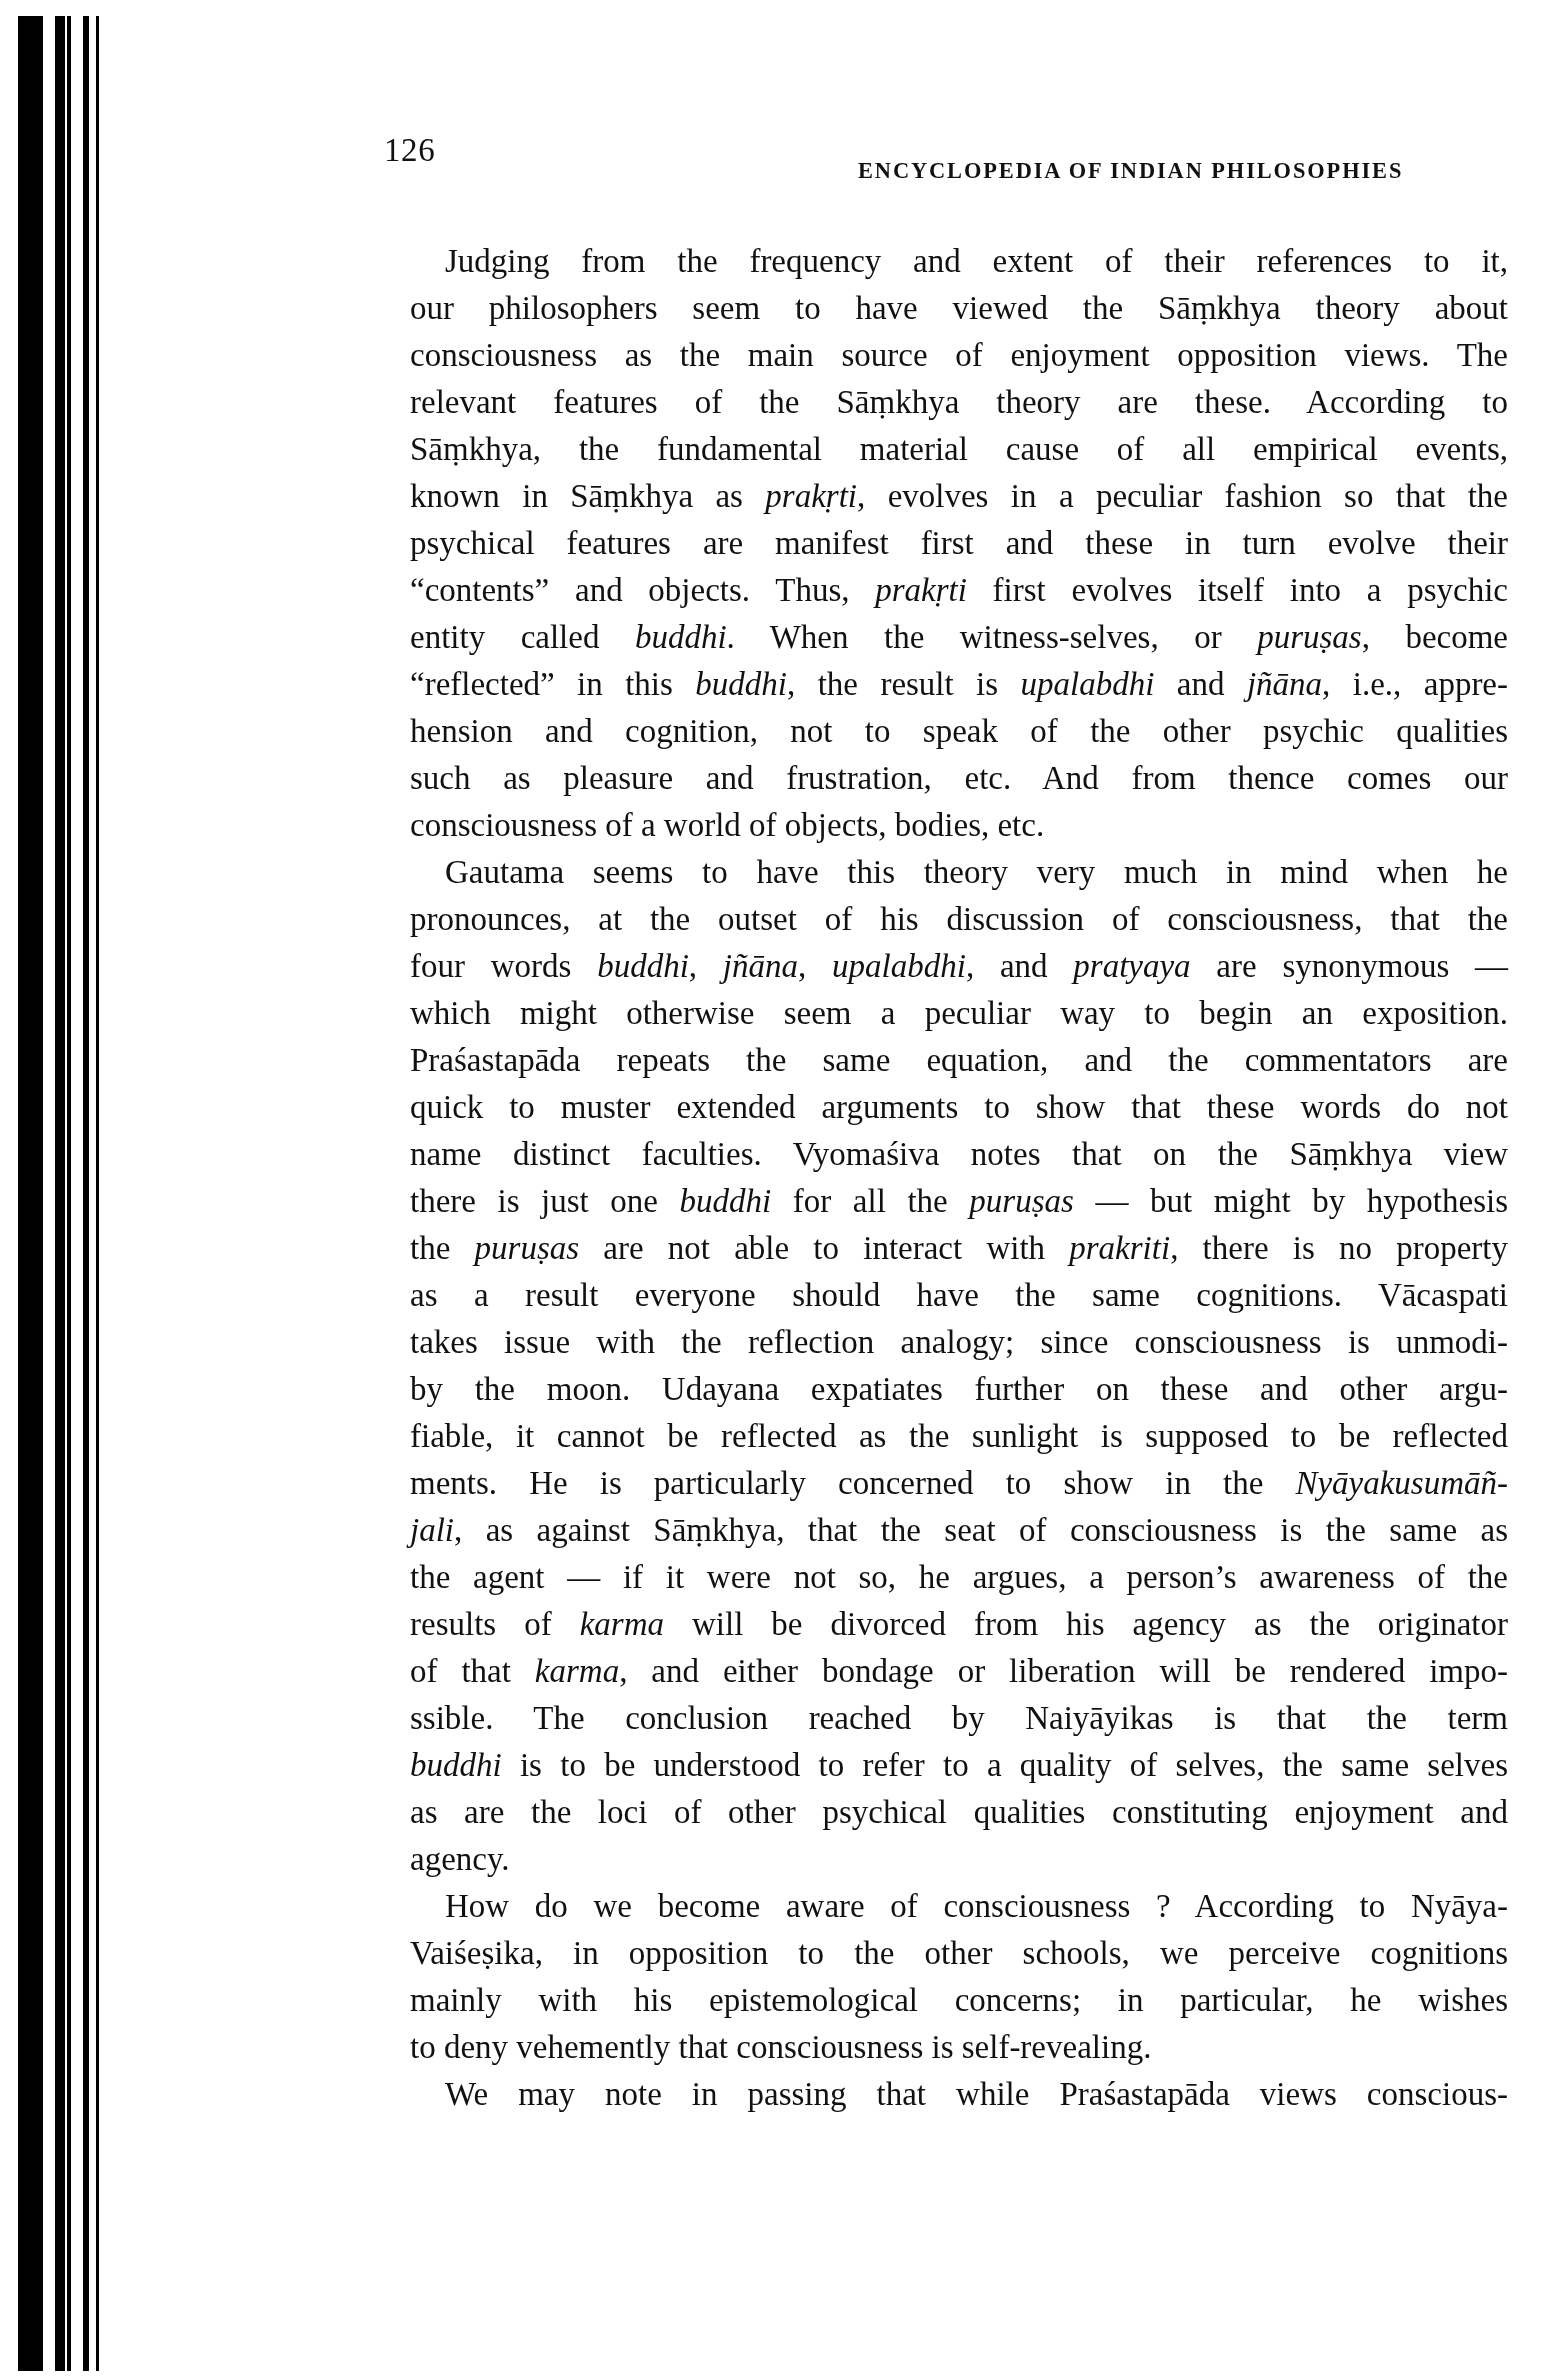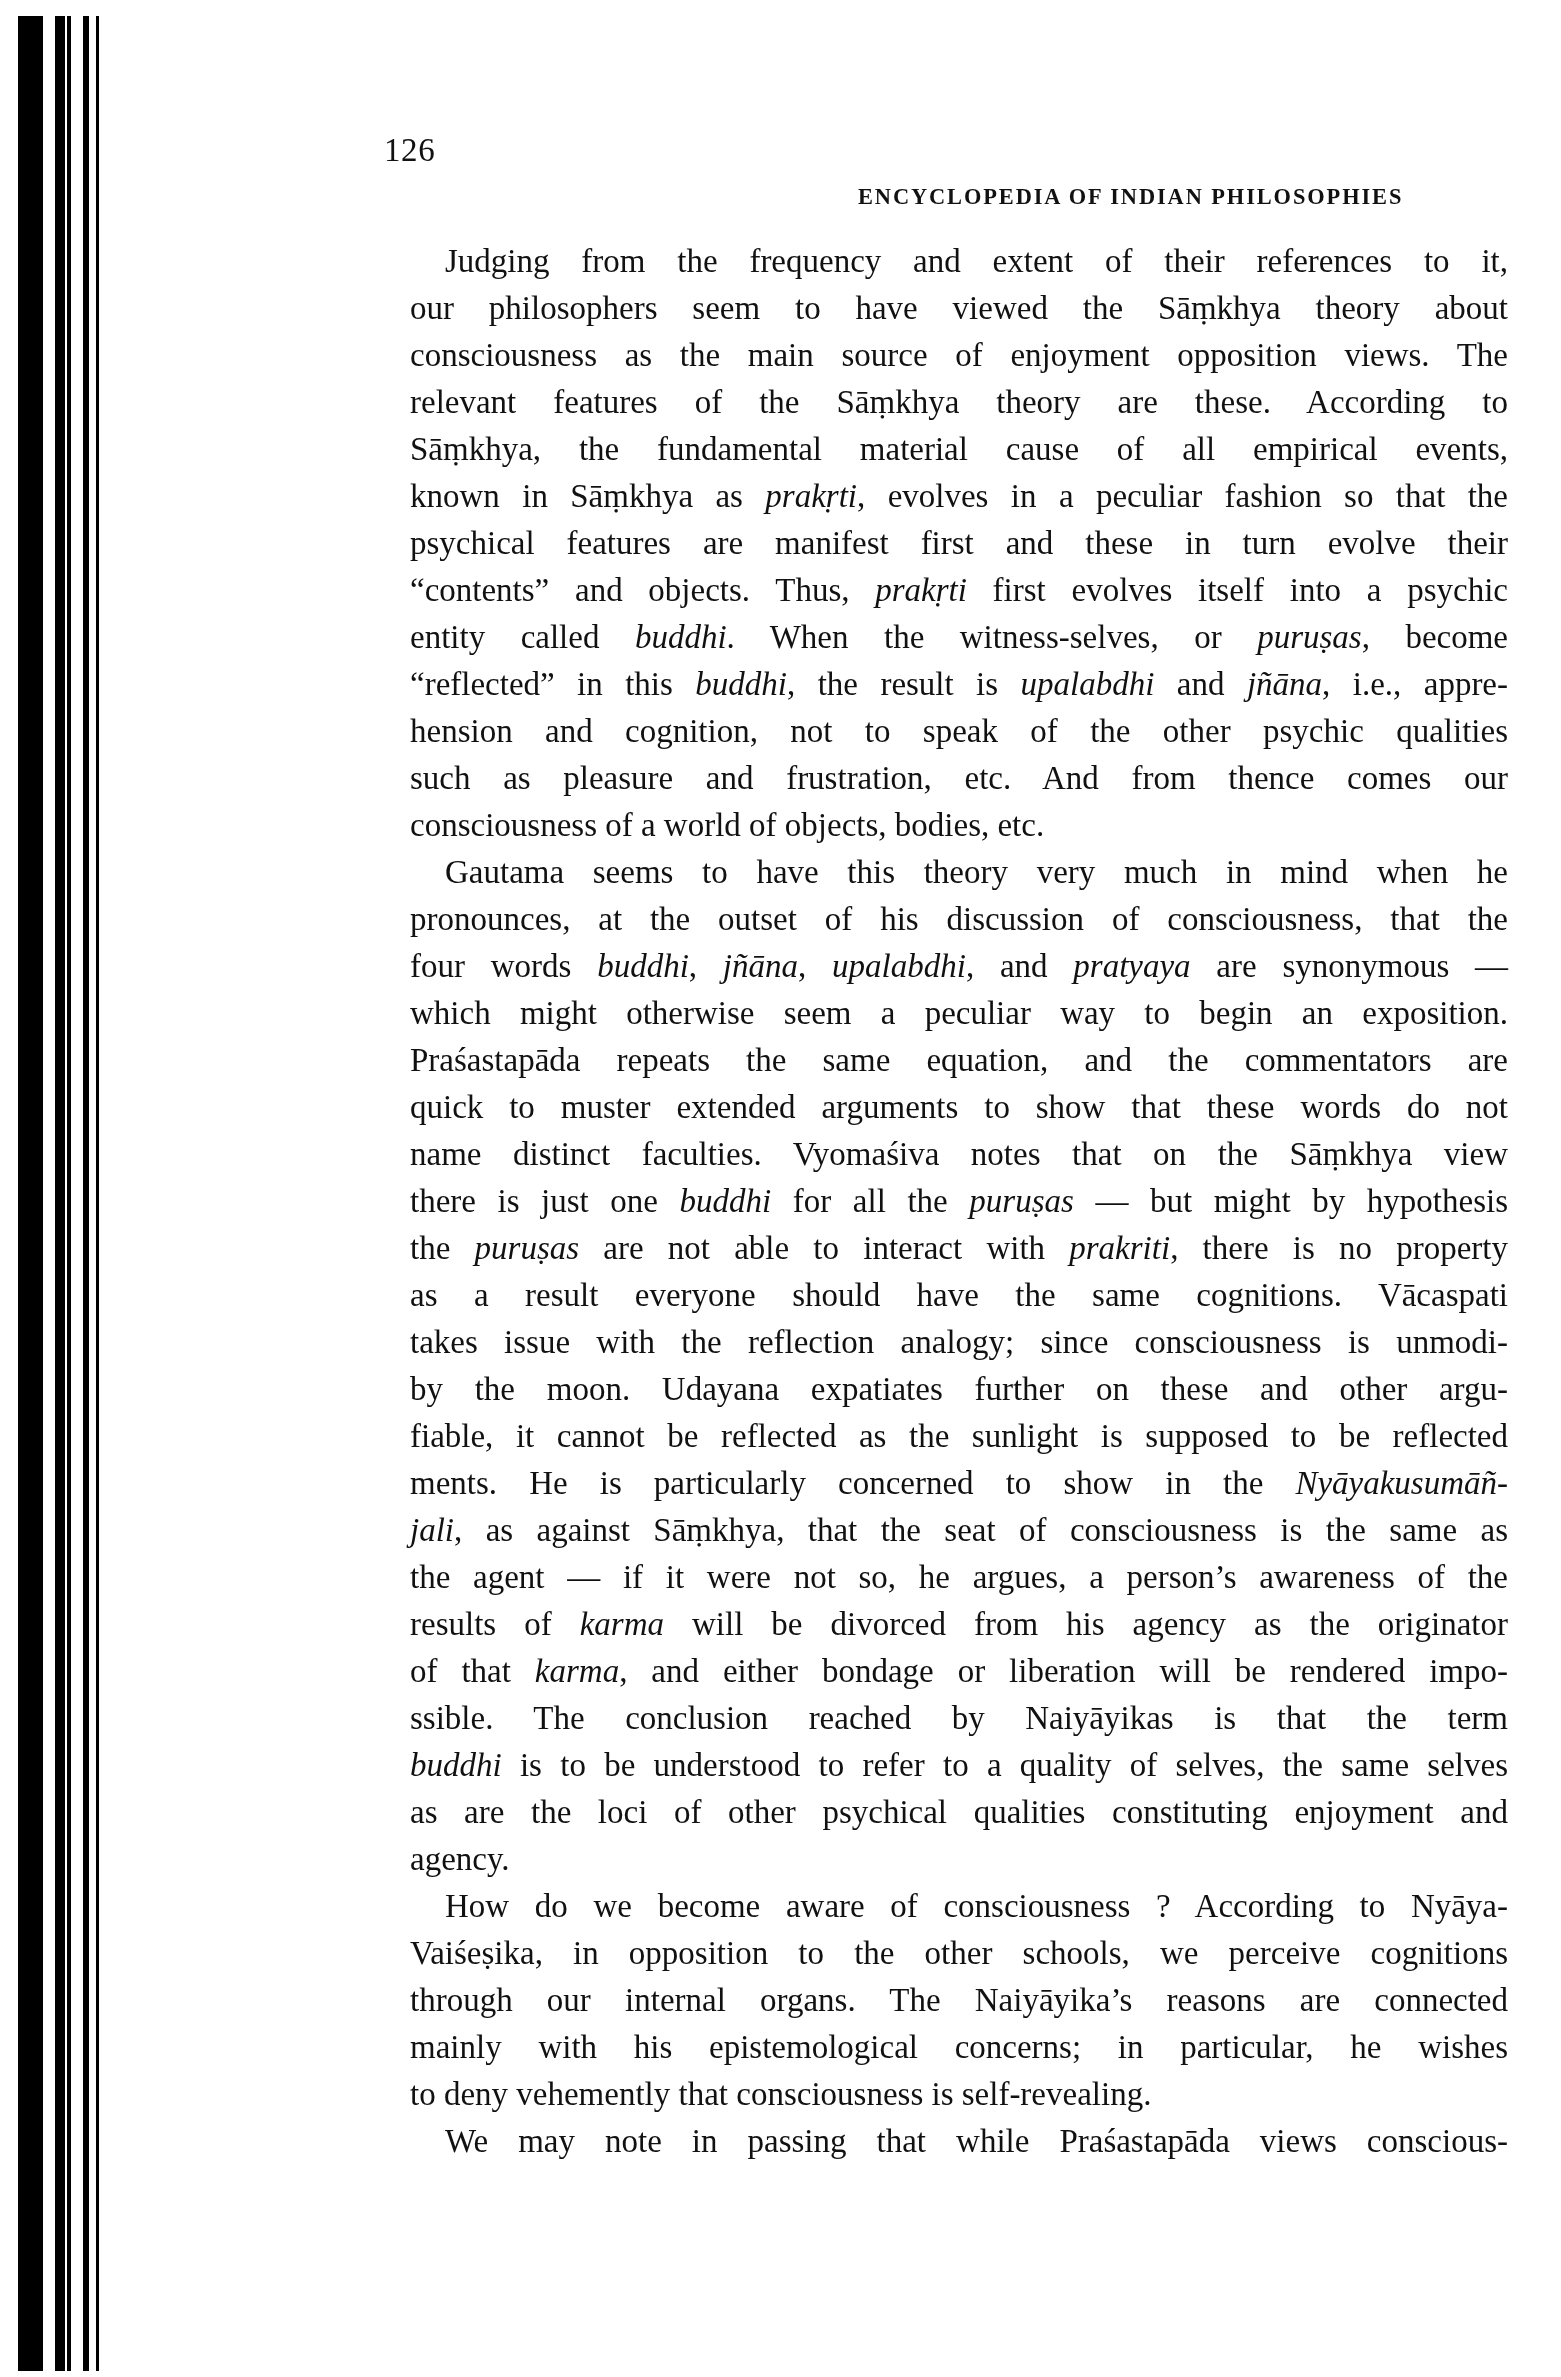--- a/index.html
+++ b/index.html
@@ -31,21 +31,21 @@
     .page-number {
       position: absolute;
       left: 384px;
       top: 132px;
       font-size: 33px;
       letter-spacing: 0.6px;
     }
     .running-head {
       position: absolute;
       left: 858px;
-      top: 184px;
+      top: 158px;
       font-size: 22.4px;
       font-weight: bold;
       letter-spacing: 1.9px;
       text-align: center;
     }
     .body-text {
       position: absolute;
       left: 374px;
       top: 238px;
       width: 1098px;
@@ -123,21 +123,20 @@
       <span class="line"><span>results of </span><i>karma</i><span> will be divorced from his agency as the originator</span></span>
       <span class="line"><span>of that </span><i>karma</i><span>, and either bondage or liberation will be rendered impo-</span></span>
       <span class="line"><span>ssible.  The conclusion reached by Naiyāyikas is that the term</span></span>
       <span class="line"><i>buddhi</i><span> is to be understood to refer to a quality of selves, the same selves</span></span>
       <span class="line"><span>as are the loci of other psychical qualities constituting enjoyment and</span></span>
       <span class="line last"><span>agency.</span></span>
     </div>
     <div>
       <span class="line indent"><span>How do we become aware of consciousness ?  According to Nyāya-</span></span>
       <span class="line"><span>Vaiśeṣika, in opposition to the other schools, we perceive cognitions</span></span>
-      <span class="line"><span>through our internal organs.  The Naiyāyika’s reasons are connected</span></span>
       <span class="line"><span>mainly with his epistemological concerns; in particular, he wishes</span></span>
       <span class="line last"><span>to deny vehemently that consciousness is self-revealing.</span></span>
     </div>
     <div>
       <span class="line indent"><span>We may note in passing that while Praśastapāda views conscious-</span></span>
     </div>
   </div>
 
 
 </body></html>

